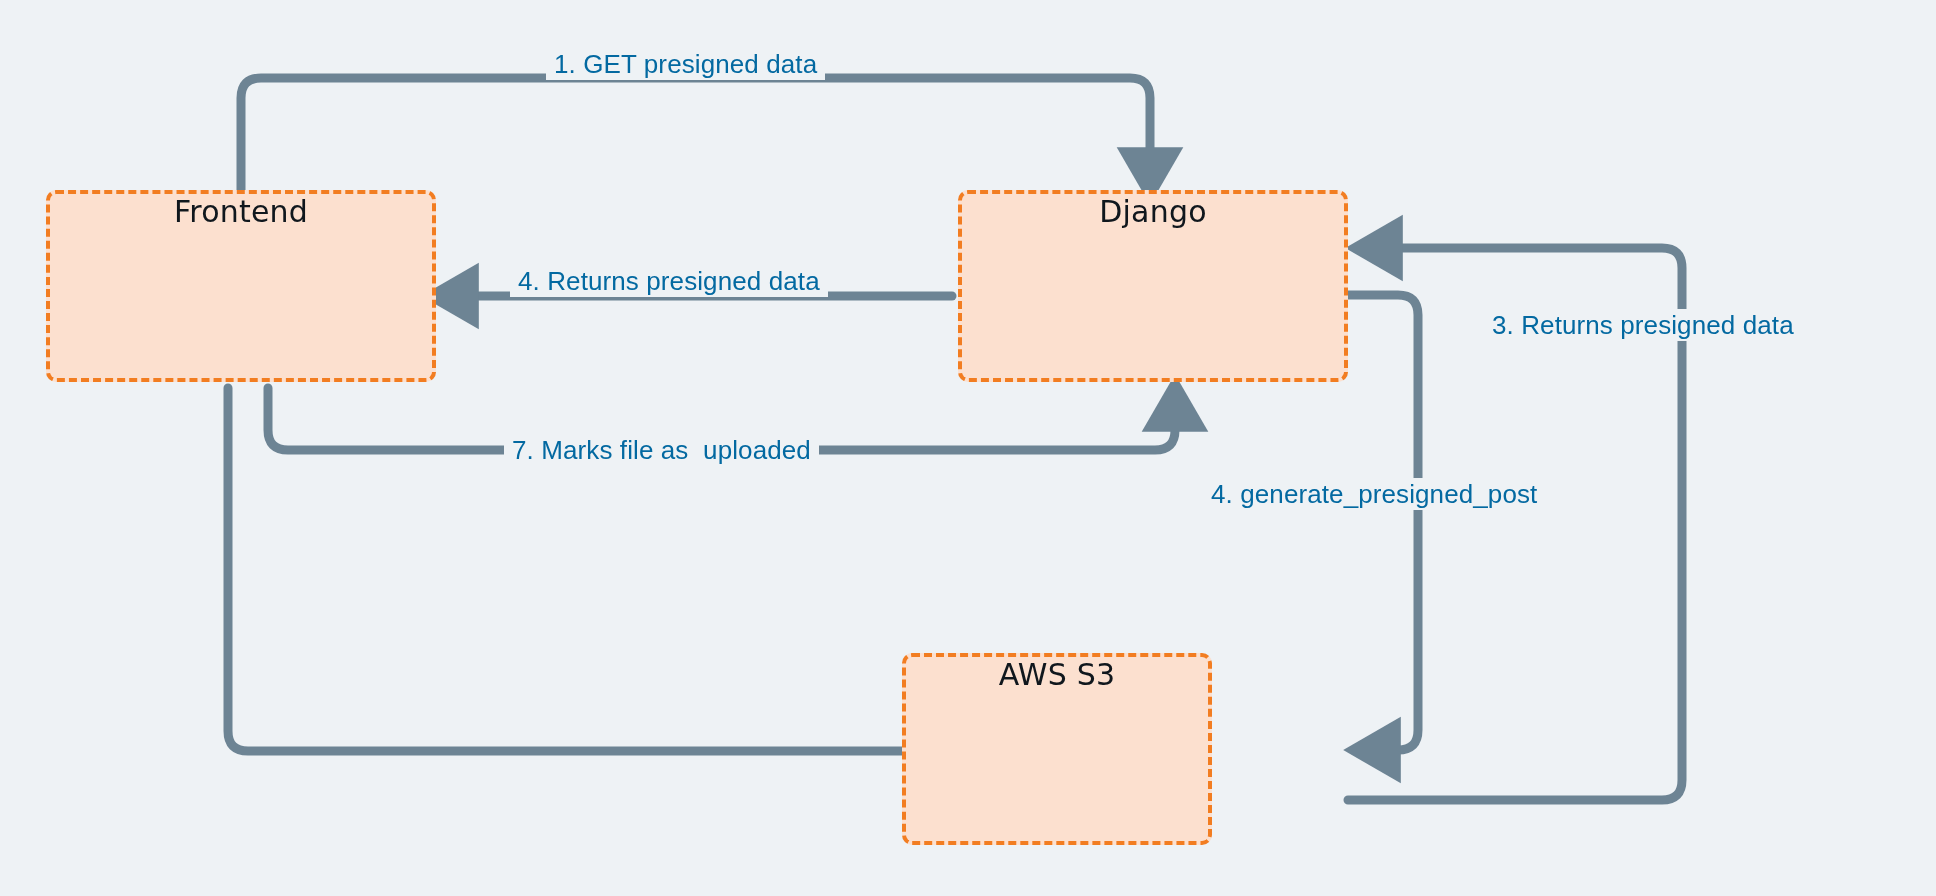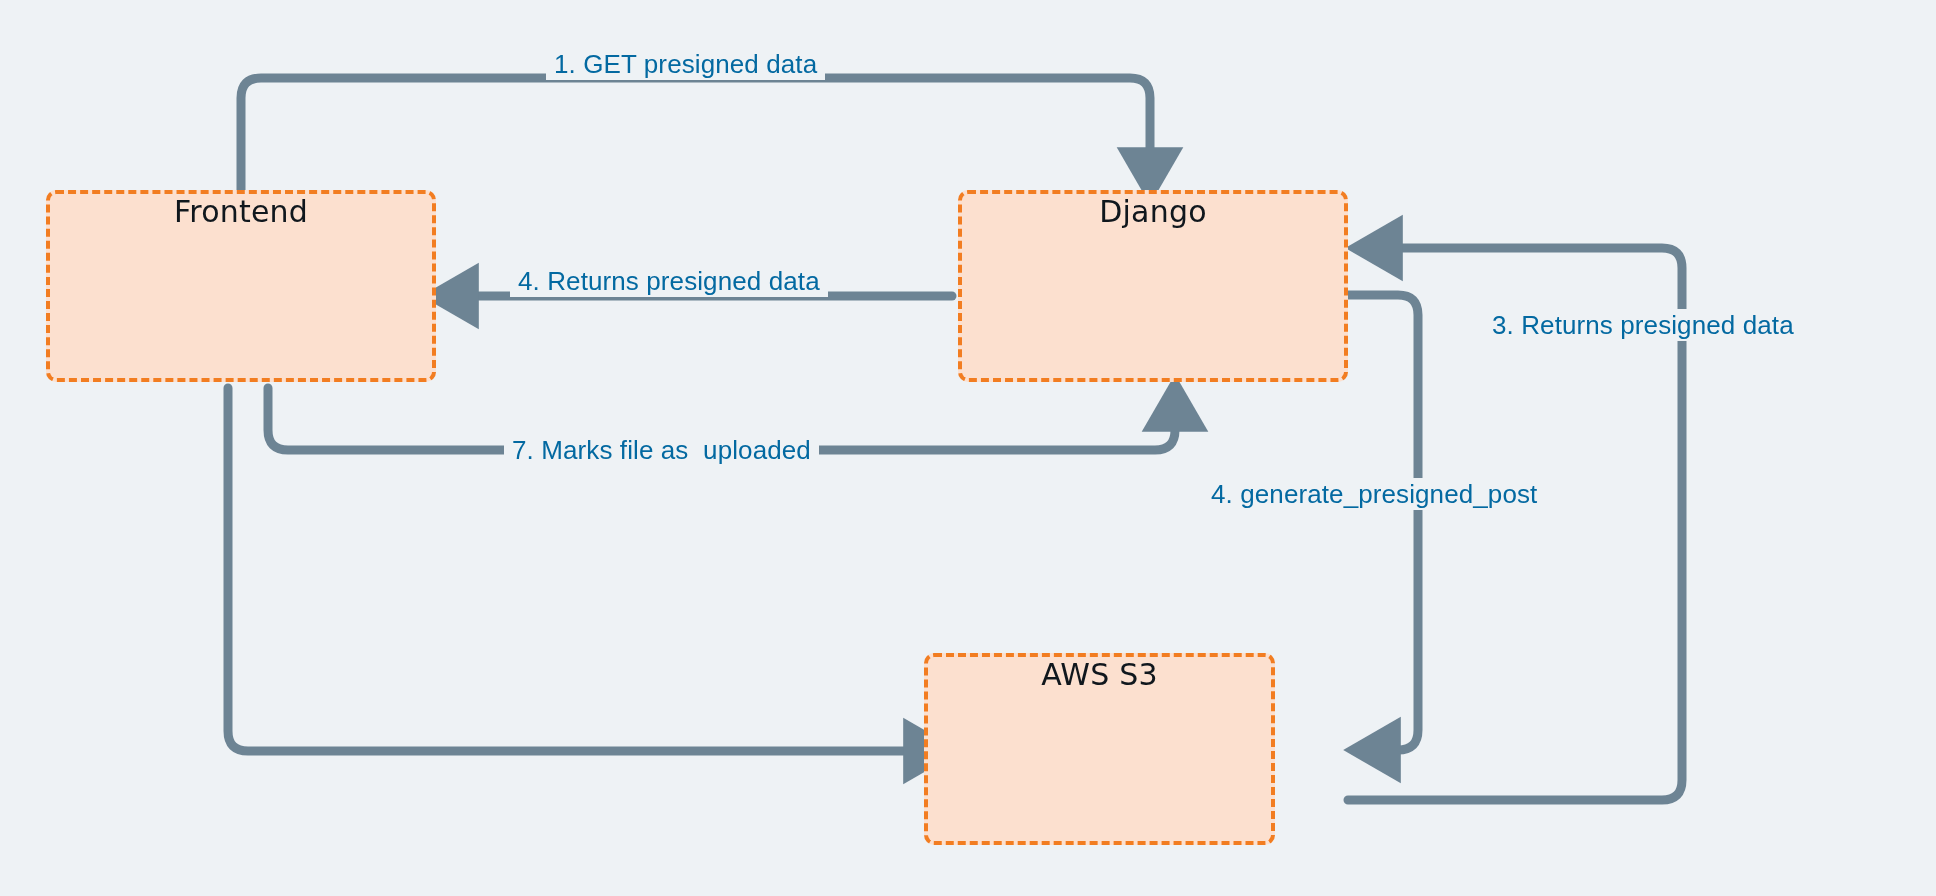--- a/index.html
+++ b/index.html
@@ -80,21 +80,21 @@
   </svg>
 
   <div class="node-box" style="left:46px; top:190px; width:390px; height:192px;">
     <span class="node-label">Frontend</span>
   </div>
 
   <div class="node-box" style="left:958px; top:190px; width:390px; height:192px;">
     <span class="node-label">Django</span>
   </div>
 
-  <div class="node-box" style="left:924px; top:653px; width:351px; height:192px;">
+  <div class="node-box" style="left:902px; top:653px; width:310px; height:192px;">
     <span class="node-label">AWS S3</span>
   </div>
 
   <div class="edge-label" style="left: 546px; top: 64px; transform: translateY(-50%);">1. GET presigned data</div>
 
   <div class="edge-label" style="left: 1203px; top: 494px; transform: translateY(-50%);">4. generate_presigned_post</div>
 
   <div class="edge-label" style="left: 1484px; top: 325px; transform: translateY(-50%);">3. Returns presigned data</div>
 
   <div class="edge-label" style="left: 510px; top: 281px; transform: translateY(-50%);">4. Returns presigned data</div>

